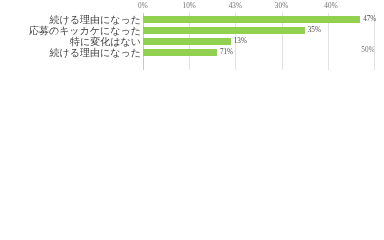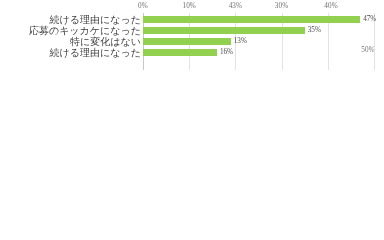--- a/index.html
+++ b/index.html
@@ -151,19 +151,19 @@
       <div class="bar-wrap">
         <div class="bar" style="width:87.78px;"></div>
         <span class="bar-value" style="left:87.78px;">13%</span>
       </div>
     </div>
 
     <div class="row" style="top:34px;">
       <span class="cat-label">続ける理由になった</span>
       <div class="bar-wrap">
         <div class="bar" style="width:73.92px;"></div>
-        <span class="bar-value" style="left:73.92px;">16%</span>
+        <span class="bar-value" style="left:73.92px;">71%</span>
       </div>
     </div>
 
 
   </div>
 </div>
 
 </body></html>

